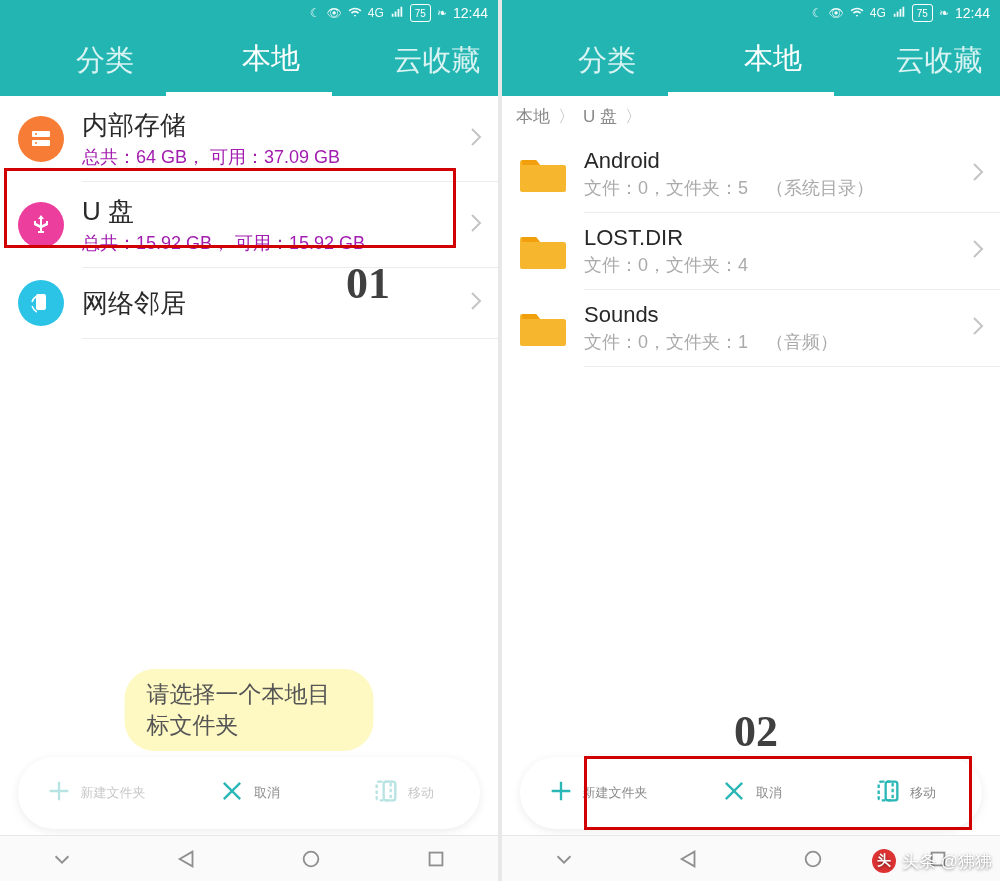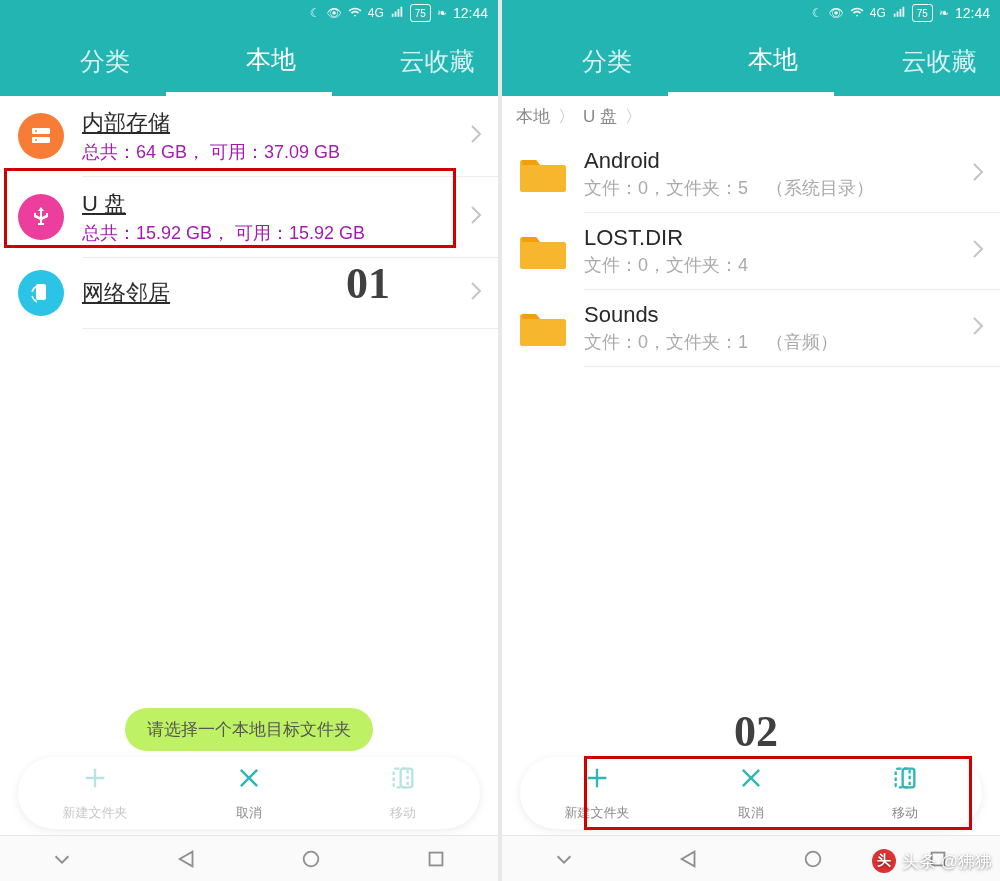--- a/index.html
+++ b/index.html
@@ -43,21 +43,21 @@
       height: 70px;
       background: #22b5b2;
       display: flex;
     }
     .tab {
       flex: 1;
       display: flex;
       align-items: center;
       justify-content: center;
       color: #d7f3f2;
-      font-size: 25px;
+      font-size: 29px;
       cursor: pointer;
       padding-left: 44px;
     }
     .tab.active {
       color: #fff;
       font-weight: 500;
       border-bottom: 4px solid #fff;
     }
     
     .breadcrumb {
@@ -78,21 +78,21 @@
       width: 46px; height: 46px; border-radius: 50%;
       display: flex; align-items: center; justify-content: center;
       margin-right: 18px;
       flex-shrink: 0;
     }
     .icon svg { width: 24px; height: 24px; }
     .ic-internal { background: #f77d36; }
     .ic-usb { background: #ec3e9d; }
     .ic-net { background: #2bc3e6; }
     .row-texts { flex: 1; min-width: 0; }
-    .row-title { font-size: 22px; color: #2a2a2a; text-decoration: underline; }
+    .row-title { font-size: 26px; color: #2a2a2a; }
     .row-sub { font-size: 18px; color: #a21caf; margin-top: 2px; white-space: nowrap; overflow: hidden; text-overflow: ellipsis; }
     .chev {
       color: #c4c4c4;
       flex-shrink: 0;
       margin-left: 6px;
     }
     .chev svg { width: 12px; height: 20px; }
     .row-div {
       height: 1px; background: #ececec;
       margin-left: 82px;
@@ -102,40 +102,40 @@
       width: 46px; height: 40px; margin-right: 18px; flex-shrink: 0;
     }
     .folder-icon svg { width: 46px; height: 40px; }
     .folder-title { font-size: 22px; color: #282828; }
     .folder-sub { font-size: 18px; color: #aaaaaa; margin-top: 2px; }
     
     .hint {
       position: absolute;
       left: 50%; transform: translateX(-50%);
       bottom: 130px;
-      background: #bef264;
+      background: #fef9c3;
       color: #555;
-      font-size: 17px;
+      font-size: 23px;
       border-radius: 30px;
       padding: 10px 22px;
     }
     
     .actions {
       position: absolute;
       left: 18px; right: 18px; bottom: 52px;
       height: 72px;
       border-radius: 36px;
       display: flex;
       box-shadow: 0 2px 10px rgba(0,0,0,.08);
       background: #fff;
       overflow: hidden;
     }
     .action {
       flex: 1;
-      display: flex; flex-direction: column; align-items: center; justify-content: center;
+      display: flex; flex-direction: row; align-items: center; justify-content: center;
       gap: 8px;
       cursor: pointer;
     }
     .action .aicon { color: #2bb7b6; }
     .action.disabled .aicon { color: #b7e3e2; }
     .action .albl { font-size: 13px; color: #8b8b8b; }
     .action.disabled .albl { color: #c8c8c8; }
     .action .aicon svg { width: 28px; height: 28px; }
     
     .navbar {

